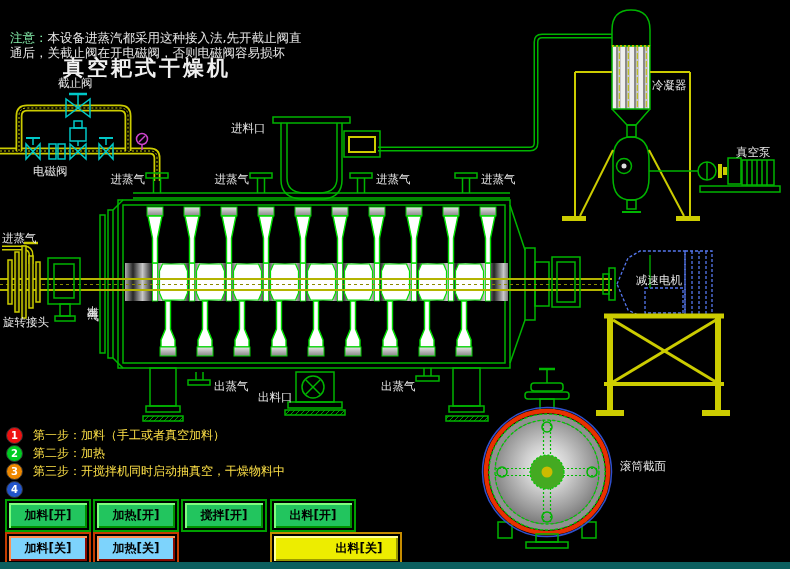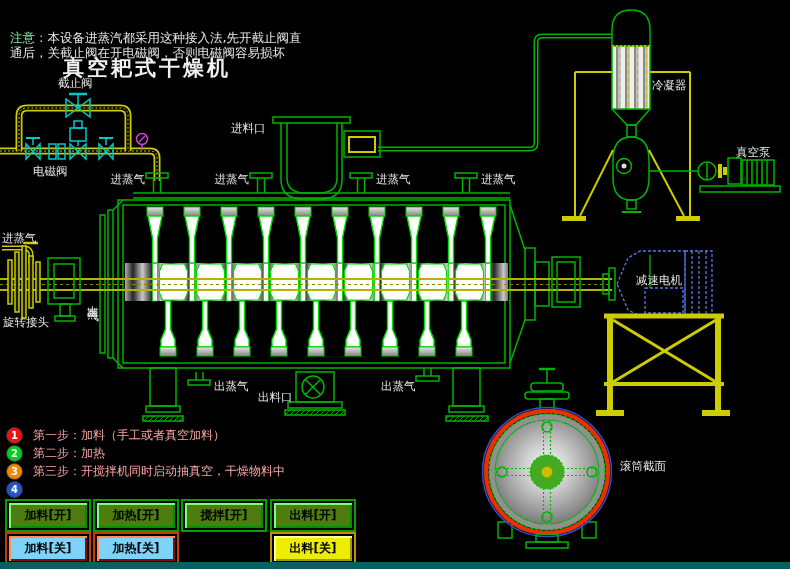--- a/index.html
+++ b/index.html
@@ -10,27 +10,27 @@
   #title{left:63px;top:14px;font-size:21px;font-weight:bold;color:#f0f0f0;letter-spacing:3px;white-space:nowrap;margin-top:40px;}
   #warning{left:10px;top:30px;font-size:12.5px;line-height:15px;color:#e8e8e8;white-space:nowrap;}
   .warn-tag{color:#86efac;}
   .vtext{writing-mode:vertical-rl;text-orientation:upright;font-size:12px;color:#e8e8e8;letter-spacing:2px;}
   
   #steps{left:6px;top:426px;}
   .step{display:flex;align-items:center;height:18px;white-space:nowrap;}
   .step-dot{width:15px;height:15px;border-radius:50%;margin-right:10px;color:#fff;
             font-size:10px;font-weight:bold;display:flex;align-items:center;justify-content:center;
             border:1px solid #333;}
-  .step-text{font-size:12px;color:#fca5a5;}
+  .step-text{font-size:12px;color:#fde047;}
   
   .btn{position:absolute;width:78px;height:25px;display:flex;align-items:center;justify-content:center;
        font-size:12px;font-weight:bold;color:#000;cursor:pointer;white-space:nowrap;}
-  .btn.green{background:#4d7c0f;box-shadow:inset 2px 2px 0 #7dff7d,inset -2px -2px 0 #009100,0 0 0 2px #000,0 0 0 4px #00a000;}
+  .btn.green{background:#22c55e;box-shadow:inset 2px 2px 0 #7dff7d,inset -2px -2px 0 #009100,0 0 0 2px #000,0 0 0 4px #00a000;}
   .btn.red{background:#7dd3fc;box-shadow:inset 2px 2px 0 #ff9050,inset -2px -2px 0 #8a0a00,0 0 0 2px #000,0 0 0 4px #c63c00;}
-  .btn.yellow{background:#ededed00;background:#eded00;box-shadow:inset 2px 2px 0 #ffff99,inset -2px -2px 0 #9a9a00,0 0 0 2px #000,0 0 0 4px #c68c00;}
+  .btn.yellow{background:#ededed00;background:#eded00;box-shadow:inset 2px 2px 0 #ffff99,inset -2px -2px 0 #9a9a00,0 0 0 2px #000,0 0 0 4px #c68c00;padding-left:46px;}
   #bottom-bar{left:0;top:562px;width:790px;height:7px;background:#0b5f5f;}
   
   text{font-family:"DejaVu Sans","Liberation Sans",sans-serif;font-size:11.5px;fill:#e8e8e8;}
   .g{stroke:#00b400;fill:none;stroke-width:1.5;}
   .y{stroke:#cccc00;fill:none;stroke-width:2;}
   .c{stroke:#00c8c8;fill:none;stroke-width:1.5;}
 </style>
 </head>
 <body>
 

